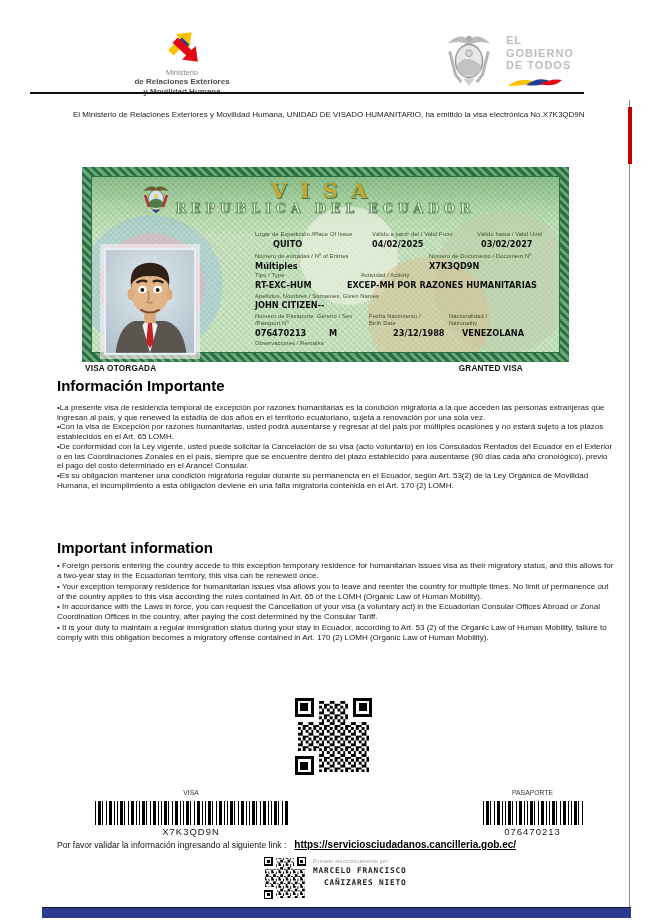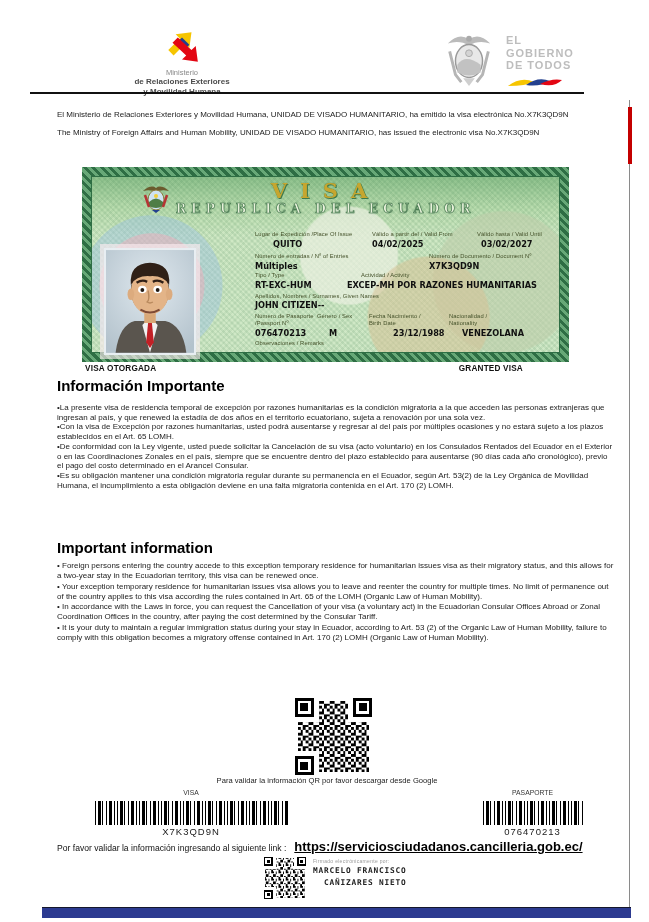--- a/index.html
+++ b/index.html
@@ -13,21 +13,21 @@
   .min-line1 { font-size:7.5px; color:#8a8a8a; margin-top:2px; }
   .min-line2, .min-line3 { font-size:8px; font-weight:bold; color:#4c4c4c; line-height:9.5px; }
   .gov-logo { position:absolute; left:440px; top:30px; width:170px; display:flex; }
   .coat-gray { width:58px; height:60px; }
   .gov-text { margin-left:8px; padding-top:4px; }
   .gov-text div { font-size:11px; letter-spacing:1px; color:#bdbdbd; line-height:12.5px; font-weight:bold; }
   .gov-swoosh { margin-top:2px; }
   .header-rule { position:absolute; left:30px; top:92px; width:554px; height:2px; background:#111; }
 
   
-  .intro-line { position:absolute; left:57px; width:560px; font-size:8px; color:#222; }
+  .intro-line { position:absolute; left:73px; width:560px; font-size:8px; color:#222; }
   .intro-es { top:110px; }
   .intro-en { top:128px; }
 
   
   .right-border { position:absolute; left:629px; top:100px; width:1px; height:808px; background:#8a8a8a; }
   .red-marker { position:absolute; left:628px; top:107px; width:4px; height:57px; background:#c40000; }
 
   
   .visa-card { position:absolute; left:82px; top:167px; width:487px; height:195px;
     background:
@@ -78,21 +78,21 @@
     background: repeating-linear-gradient(90deg,#000 0 1px,#fff 1px 3px,#000 3px 6px,#fff 6px 7px,#000 7px 8px,#fff 8px 11px,#000 11px 12px,#fff 12px 14px,#000 14px 17px,#fff 17px 19px,#000 19px 20px,#fff 20px 22px); }
   .bc-visa { left:95px; top:801px; width:193px; }
   .bc-pass { left:483px; top:801px; width:100px; }
   .bc-value { position:absolute; top:826px; font-size:9.5px; color:#1a1a1a; text-align:center; letter-spacing:1px; }
   .bc-value-visa { left:93px; width:196px; }
   .bc-value-pass { left:480px; width:105px; }
 
   
   .link-row { position:absolute; left:57px; top:839px; width:560px; display:flex; align-items:baseline; gap:8px; }
   .link-text { font-size:8.6px; color:#111; }
-  .link-url { font-size:13px; font-weight:bold; color:#000; text-decoration:underline; }
+  .link-url { font-size:10px; font-weight:bold; color:#000; text-decoration:underline; }
 
   
   .sig-block { position:absolute; left:263px; top:857px; display:flex; }
   .sig-qr { width:44px; height:42px; }
   .sig-text { margin-left:6px; padding-top:1px; }
   .sig-by { font-size:5px; color:#9a9a9a; letter-spacing:.3px; }
   .sig-name { font-family:"DejaVu Sans Mono", monospace; font-size:7.8px; font-weight:bold; color:#222; letter-spacing:.8px; line-height:9.5px; margin-top:2px;text-align:right; }
 
   
   .footer-bar { position:absolute; left:42px; top:907px; width:589px; height:11px; background:#2c3a90; border-top:1px solid #15172b; }
@@ -132,21 +132,20 @@
         <path d="M2 12 Q15 2 28 8 Q20 12 2 12 Z" fill="#f6c500"></path>
         <path d="M20 11 Q32 2 44 7 Q34 13 20 11 Z" fill="#23408e"></path>
         <path d="M34 10 Q46 4 56 6 Q48 14 34 10 Z" fill="#e30613"></path>
       </svg>
     </div>
   </div>
 
   <div class="header-rule"></div>
 
   <div class="intro-line intro-es">El Ministerio de Relaciones Exteriores y Movilidad Humana,  UNIDAD DE VISADO HUMANITARIO, ha emitido la visa electrónica No.X7K3QD9N</div>
-  <div class="intro-line intro-en">The Ministry of Foreign Affairs and Human Mobility, UNIDAD DE VISADO HUMANITARIO, has issued the electronic visa No.X7K3QD9N</div>
 
   <div class="right-border"></div>
   <div class="red-marker"></div>
 
   <div class="visa-card">
     <svg class="card-emblem" width="34" height="30" viewBox="0 0 34 30">
       <path d="M4 8 Q12 1 17 5 Q22 1 30 8 Q22 6 17 9 Q12 6 4 8 Z" fill="#6b5b2e"></path>
       <ellipse cx="17" cy="17" rx="8" ry="10" fill="#cfe3f2" stroke="#8a7a3a"></ellipse>
       <path d="M10 19 Q17 12 24 19 L24 23 Q17 27 10 23 Z" fill="#4f7d46"></path>
       <circle cx="17" cy="13" r="2" fill="#f2cf3a"></circle>
@@ -266,21 +265,20 @@
       <rect x="24" y="2" width="3" height="3" fill="#000"></rect>
     </g>
     <g>
       <rect x="0" y="20" width="9" height="9" fill="#fff"></rect>
       <rect x="0" y="22" width="7" height="7" fill="#000"></rect>
       <rect x="1" y="23" width="5" height="5" fill="#fff"></rect>
       <rect x="2" y="24" width="3" height="3" fill="#000"></rect>
     </g>
   </svg>
   <div class="qr-caption">
-    <div>Para validar la información QR por favor descargar desde  Google</div>
   </div>
 
   <div class="bc-label bc-label-visa">VISA</div>
   <div class="bc-label bc-label-pass">PASAPORTE</div>
   <div class="barcode bc-visa"></div>
   <div class="barcode bc-pass"></div>
   <div class="bc-value bc-value-visa">X7K3QD9N</div>
   <div class="bc-value bc-value-pass">076470213</div>
 
   <div class="link-row">

